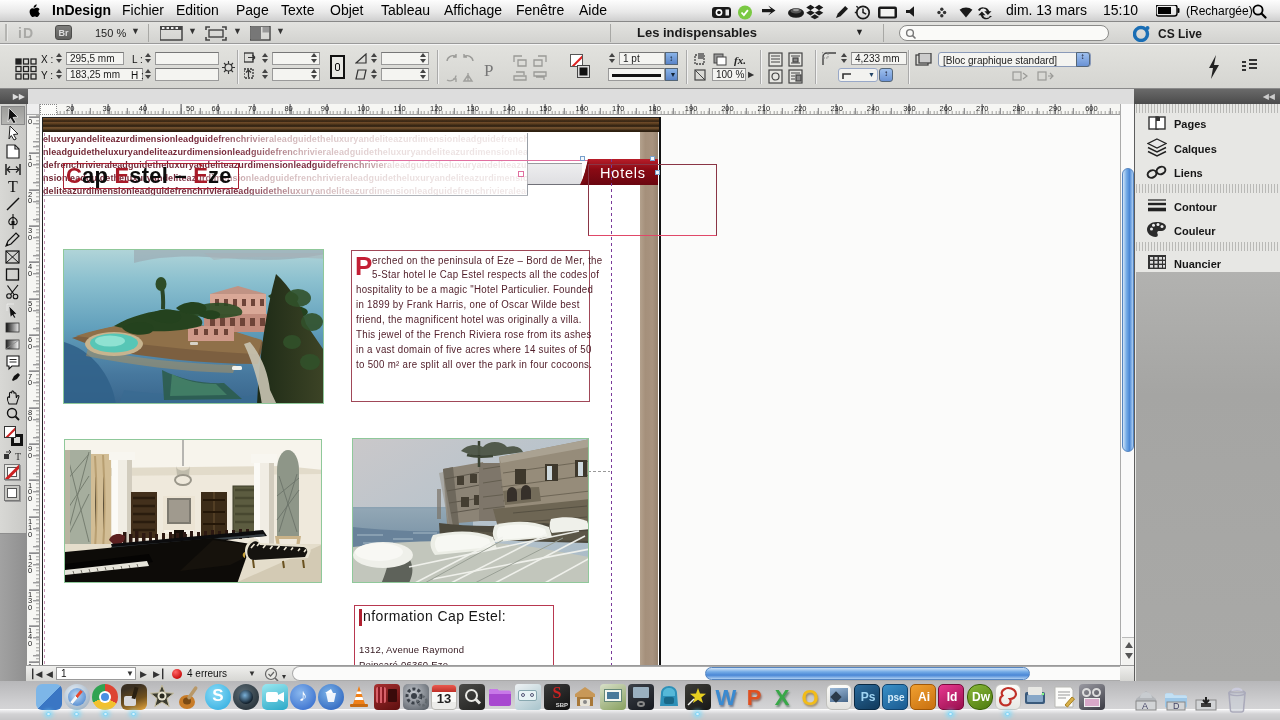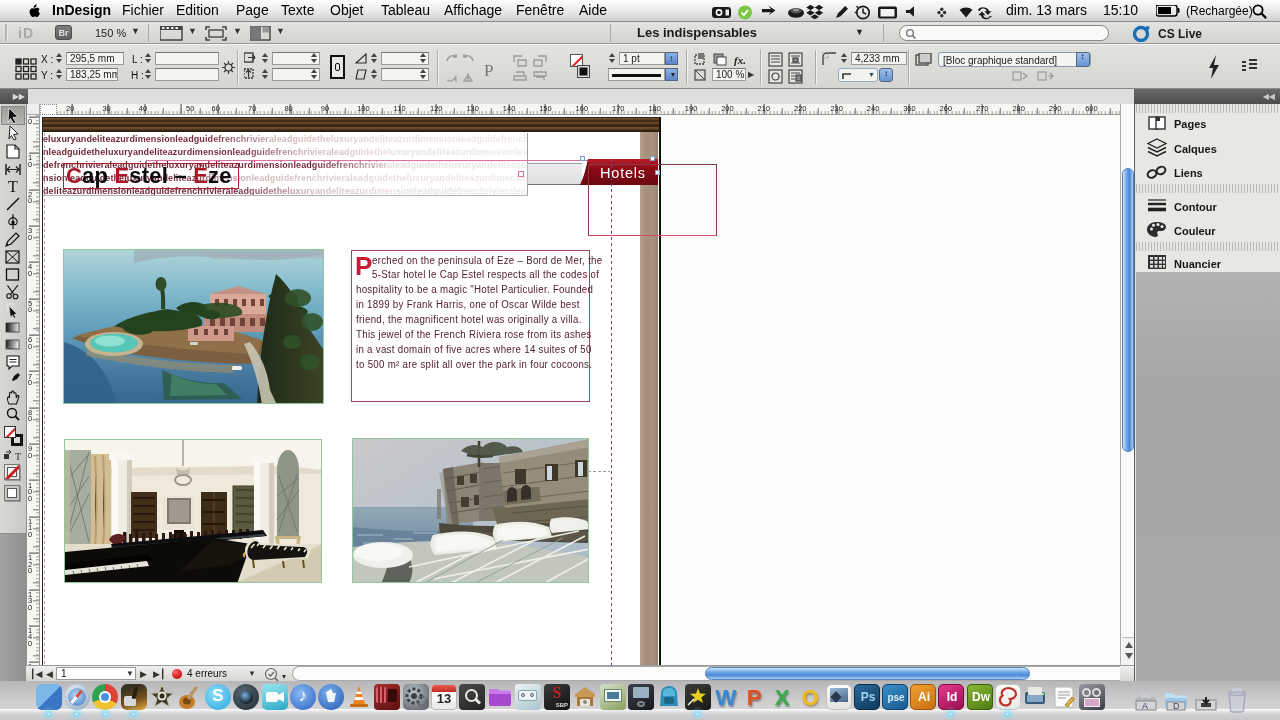--- a/index.html
+++ b/index.html
@@ -201,21 +201,21 @@
         <rect x="1" y="16" width="5" height="5"></rect>
           <rect x="8.5" y="16" width="5" height="5"></rect>
           <rect x="16" y="16" width="5" height="5"></rect>
       </g>
     </svg>
     <span class="lab" style="left:41px;top:9px;">X :</span>
     <div class="stp" style="left:55px;top:7px;"></div>
     <div class="fld" style="left:66px;top:7px;width:58px;height:13px;">295,5 mm</div>
     <span class="lab" style="left:41px;top:25px;">Y :</span>
     <div class="stp" style="left:55px;top:23px;"></div>
-    <div class="fld" style="left:66px;top:23px;width:52px;height:13px;">183,25 mm</div>
+    <div class="fld" style="left:66px;top:23px;width:77px;height:13px;">183,25 mm</div>
     <span class="lab" style="left:132px;top:9px;">L :</span>
     <div class="stp" style="left:144px;top:7px;"></div>
     <div class="fld" style="left:155px;top:7px;width:64px;height:13px;"></div>
     <span class="lab" style="left:131px;top:25px;">H :</span>
     <div class="stp" style="left:144px;top:23px;"></div>
     <div class="fld" style="left:155px;top:23px;width:64px;height:13px;"></div>
 
     <svg class="abs" style="left:222px;top:16px;" width="13" height="13" viewBox="0 0 13 13">
       <circle cx="6.5" cy="6.5" r="3.5" fill="none" stroke="#333" stroke-width="1.2"></circle>
       <path d="M6.5 0v3M6.5 10v3M0 6.5h3M10 6.5h3M2 2l2 2M9 9l2 2M11 2L9 4M4 9l-2 2" stroke="#333" stroke-width="1.1"></path>
@@ -839,20 +839,26 @@
           <path d="M190 145l47-26"></path>
             <path d="M56 128l170-36"></path>
             <path d="M80 140l157-30"></path>
         </g>
         <g stroke="#9aa096" stroke-width="1">
             <path d="M70 145l80-44M120 145l90-46"></path>
           </g>
       </svg>
     </div>
 
+    <div class="abs" style="left:314px;top:490px;width:200px;height:70px;border:1px solid #b83850;background:#fff;">
+      <div style="position:absolute;left:4px;top:3px;width:3px;height:17px;background:#b02030;"></div>
+      <div style="position:absolute;left:8px;top:2px;font-size:14px;color:#151515;letter-spacing:.4px;">nformation Cap Estel:</div>
+      <div style="position:absolute;left:4px;top:38px;font-size:9.5px;color:#33181f;letter-spacing:.2px;">1312, Avenue Raymond</div>
+      <div style="position:absolute;left:4px;top:53px;font-size:9.5px;color:#33181f;letter-spacing:.2px;">Poincaré 06360 Eze</div>
+    </div>
   </div>
 
   <div id="vscroll" class="abs">
     <div class="abs" style="left:1px;top:64px;width:12px;height:284px;border-radius:6px;
       background:linear-gradient(90deg,#cfe3f7,#74abe6 35%,#4a87d6 65%,#aecff2);border:1px solid #5585c0;"></div>
     <div class="abs" style="left:1px;top:533px;width:13px;height:28px;background:#f2f2f0;border-top:1px solid #bbb;">
       <div style="position:absolute;left:3px;top:4px;border-left:4px solid transparent;border-right:4px solid transparent;border-bottom:6px solid #555;"></div>
       <div style="position:absolute;left:3px;top:15px;border-left:4px solid transparent;border-right:4px solid transparent;border-top:6px solid #555;"></div>
     </div>
   </div>
@@ -1068,21 +1074,21 @@
       </div>
 <div class="dicon" style="left:882px;background:linear-gradient(150deg,#3a90c8,#1a5a90);border-radius:5px;border:1px solid #12446e;">
         <b style="position:absolute;width:26px;text-align:center;top:7px;font-size:10px;color:#d8eefa;">pse</b>
       </div>
 <div class="dicon" style="left:910px;background:linear-gradient(150deg,#f0a030,#c87010);border-radius:5px;border:1px solid #a05808;">
         <b style="position:absolute;width:26px;text-align:center;top:5px;font-size:12px;color:#fff;">Ai</b>
       </div>
 <div class="dicon" style="left:938px;background:linear-gradient(150deg,#e83890,#98104e);border-radius:5px;border:1px solid #7a0a3c;">
         <b style="position:absolute;width:26px;text-align:center;top:5px;font-size:12px;color:#fff;">Id</b>
       </div>
-<div class="dicon" style="left:967px;background:linear-gradient(150deg,#88b838,#4e7a10);border-radius:4px;border:1px solid #3a6008;">
+<div class="dicon" style="left:967px;background:linear-gradient(150deg,#88b838,#4e7a10);border-radius:12px;border:1px solid #3a6008;">
         <b style="position:absolute;width:26px;text-align:center;top:5px;font-size:12px;color:#fff;">Dw</b>
       </div>
 <div class="dicon" style="left:995px;background:linear-gradient(#fcfcfa,#e8e8e4);border:1px solid #c8c8c4;"><svg width="24" height="24">
           <path d="M12 3c5 0 8 3 8 6s-3 5-6 5c1.5 2 .5 5-2 6-4 1.5-8-1-8-5 0-2 1-3.5 2.5-4.5C5 9 5.5 6 8 4.5 9.2 3.7 10.5 3 12 3z" fill="none" stroke="#c03028" stroke-width="2.2"></path>
         </svg></div>
 <div class="dicon" style="left:1023px;"><svg width="26" height="26">
           <rect x="2" y="8" width="20" height="12" rx="2" fill="#3a5a7c"></rect>
           <rect x="5" y="3" width="14" height="8" rx="1" fill="#e8e8e4"></rect>
           <rect x="4" y="11" width="16" height="7" rx="1" fill="#88a8c8"></rect>
           <circle cx="20" cy="10" r="1.2" fill="#8f8"></circle>

